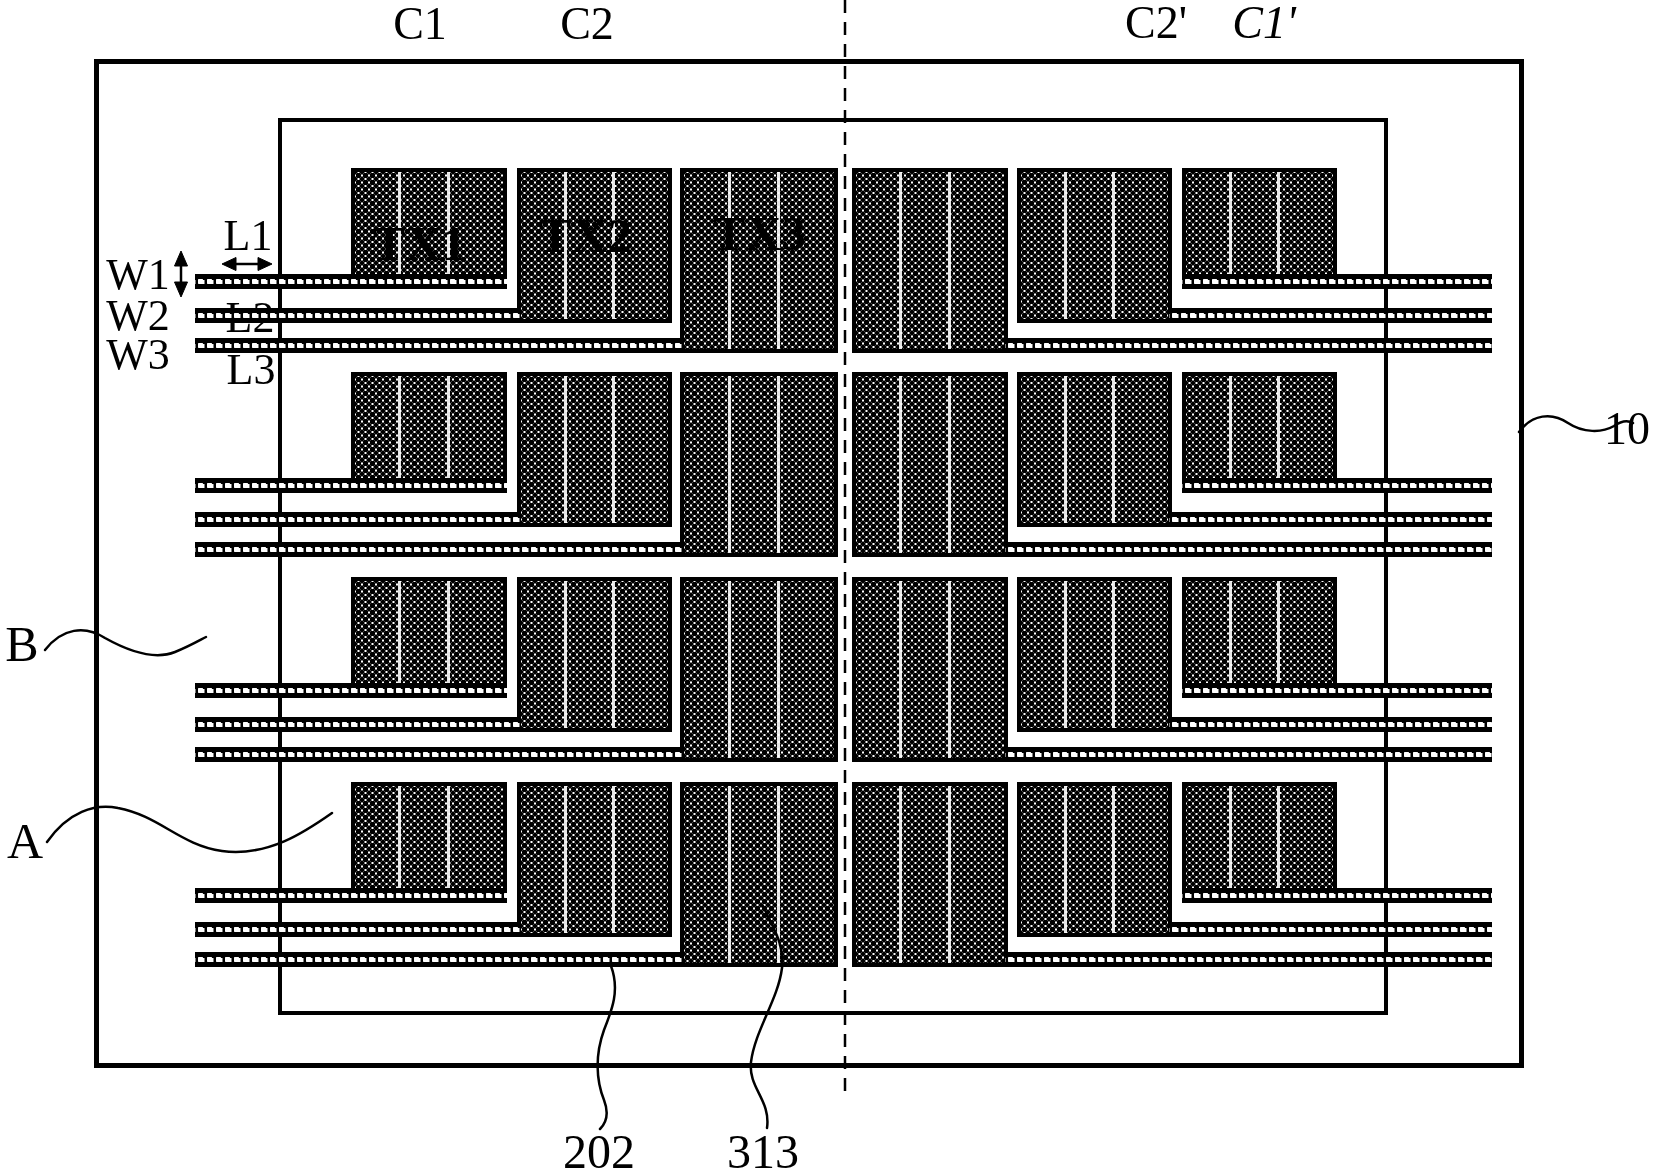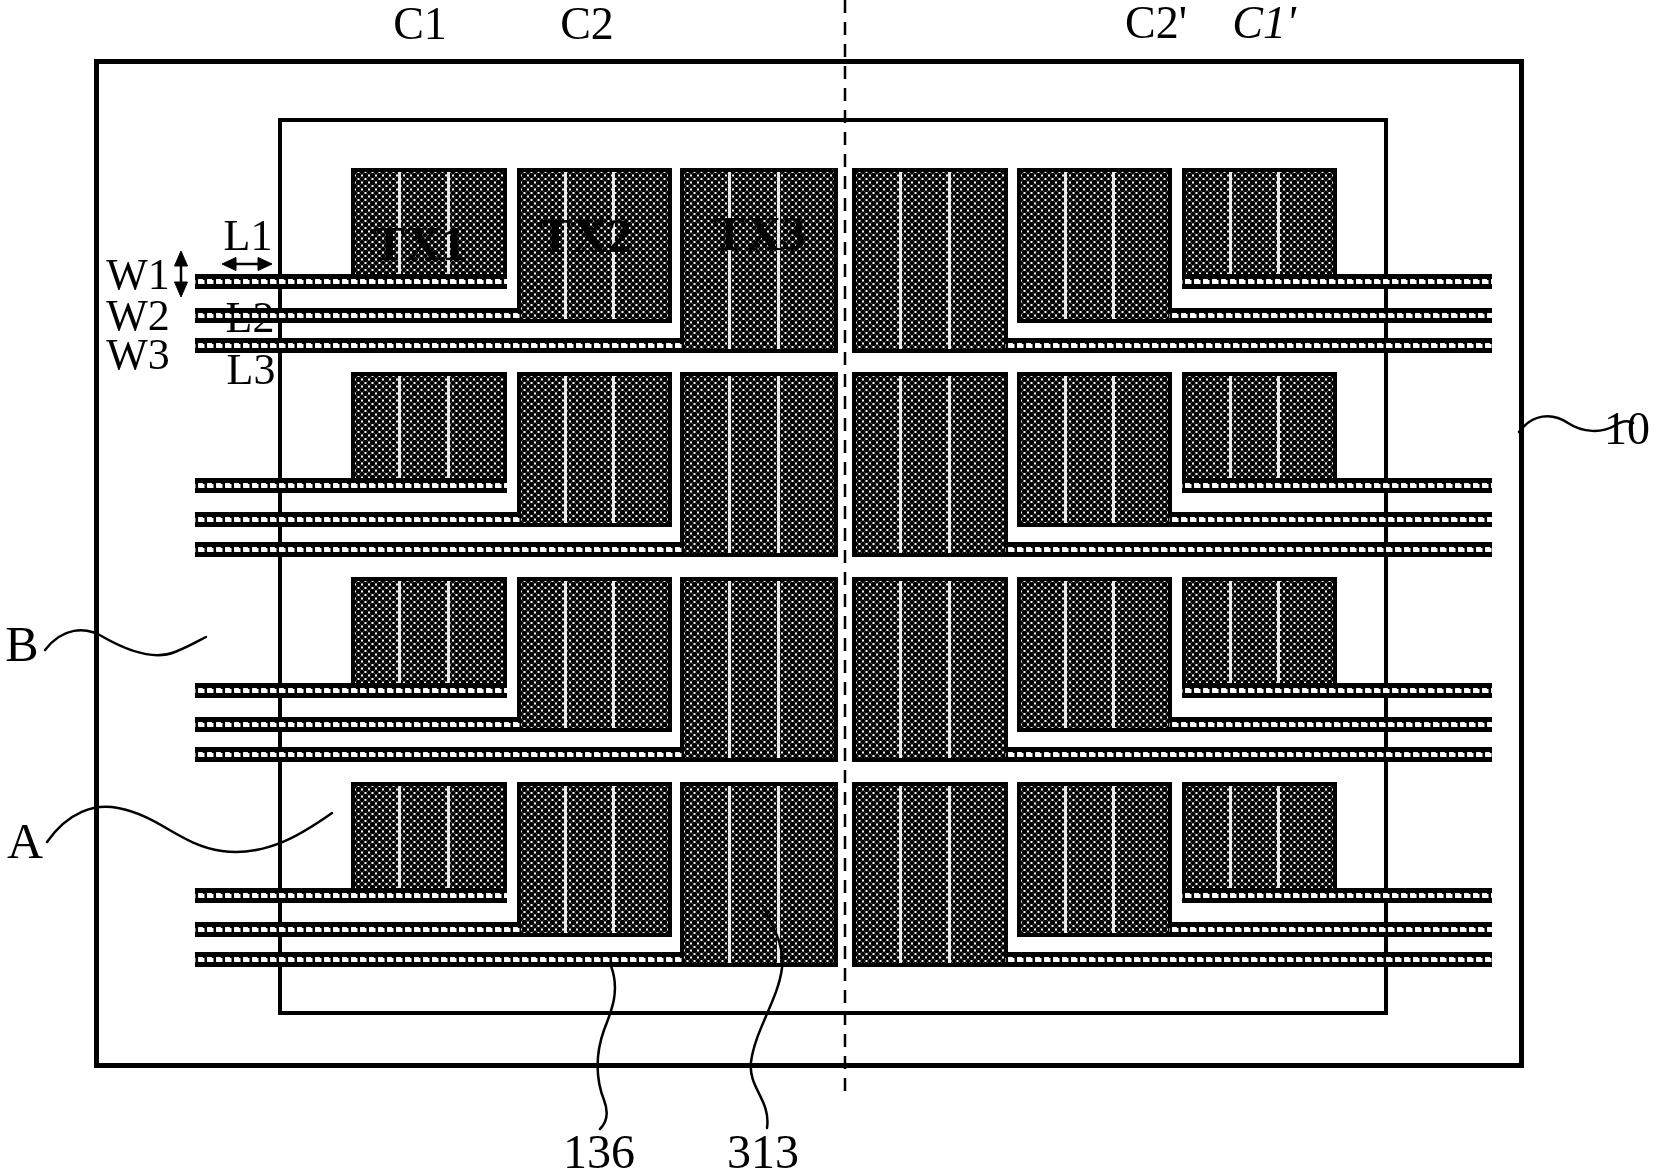--- a/index.html
+++ b/index.html
@@ -120,21 +120,21 @@
   <div class="lbl dim" style="left:138px;top:275px;">W1</div>
   <div class="lbl dim" style="left:138px;top:316px;">W2</div>
   <div class="lbl dim" style="left:138px;top:355px;">W3</div>
   <div class="lbl dim" style="left:248px;top:236px;">L1</div>
   <div class="lbl dim under" style="left:250px;top:318px;">L2</div>
   <div class="lbl dim under" style="left:251px;top:370px;">L3</div>
 
   <div class="lbl huge" style="left:22px;top:644px;">B</div>
   <div class="lbl huge" style="left:25px;top:841px;">A</div>
   <div class="lbl big" style="left:1627px;top:429px;">10</div>
-  <div class="lbl num" style="left:599px;top:1152px;">136</div>
+  <div class="lbl num" style="left:599px;top:1152px;">202</div>
   <div class="lbl num" style="left:763px;top:1152px;">313</div>
 
   <svg id="overlay" width="1672" height="1175" viewBox="0 0 1672 1175">
 
     <line x1="845" y1="0" x2="845" y2="1095" stroke="#000" stroke-width="2.5" stroke-dasharray="13 9"></line>
 
     <g stroke="#000" fill="#000">
       <line x1="181" y1="262" x2="181" y2="286" stroke-width="2.5"></line>
       <polygon points="181,251 174.5,266 187.5,266"></polygon>
       <polygon points="181,297 174.5,282 187.5,282"></polygon>

